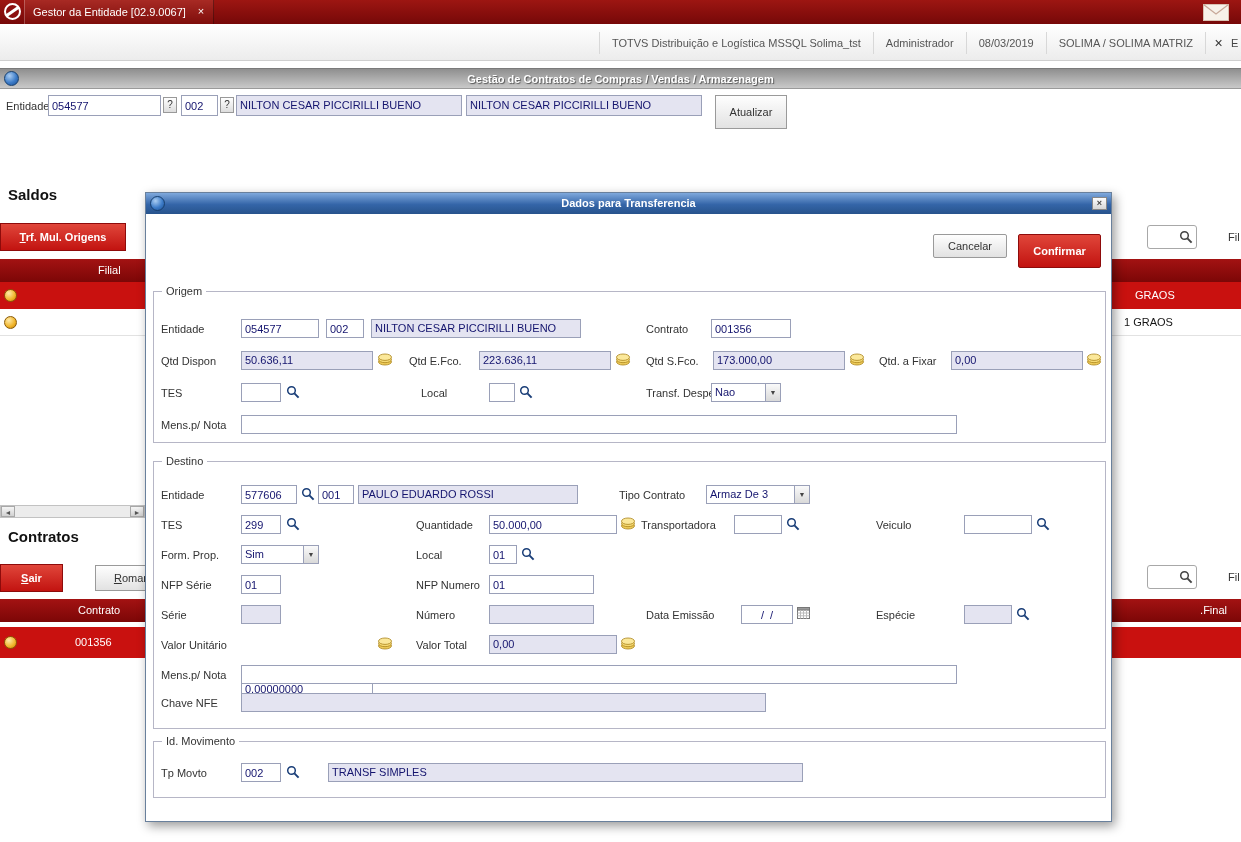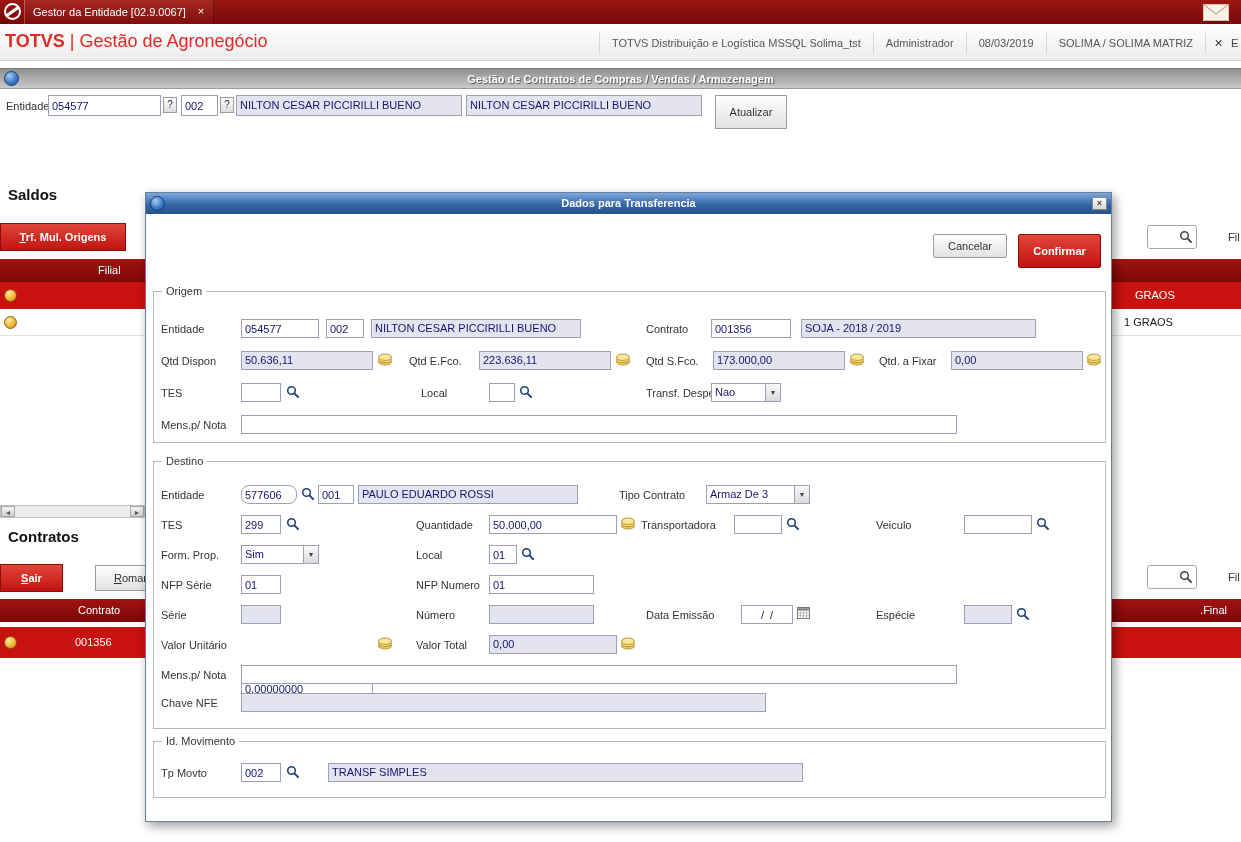--- a/index.html
+++ b/index.html
@@ -79,25 +79,20 @@
     </div>
     <div class="mailico">
       <svg width="26" height="17" viewBox="0 0 26 17">
           <rect x="0.5" y="0.5" width="25" height="16" fill="#f7f2e9" stroke="#d9c2b2"></rect>
           <polyline points="0.5,0.5 13,10 25.5,0.5" fill="none" stroke="#c7a898" stroke-width="1.2"></polyline>
         </svg>
     </div>
   </div>
 
   <div class="header">
-    <div class="brand">
-      <b>TOTVS</b>
-      <span>|</span>
-      <span>Gestão de Agronegócio</span>
-    </div>
     <div class="hinfo">
       <div class="hitem">TOTVS Distribuição e Logística MSSQL Solima_tst</div>
       <div class="hitem">Administrador</div>
       <div class="hitem">08/03/2019</div>
       <div class="hitem">SOLIMA / SOLIMA MATRIZ</div>
       <div class="hclose">×</div>
       <div class="hexit">E</div>
     </div>
   </div>
 
@@ -188,21 +183,20 @@
 
     <div class="grp" style="left:7px;top:98px;width:953px;height:152px">
       <div class="grpleg">Origem</div>
     </div>
     <div class="lbl" style="left:15px;top:130px">Entidade</div>
     <input class="field" style="left: 95px; top: 126px; width: 78px;" value="054577">
     <input class="field" style="left: 180px; top: 126px; width: 38px;" value="002">
     <div class="field ro" style="left:225px;top:126px;width:210px">NILTON CESAR PICCIRILLI BUENO</div>
     <div class="lbl" style="left:500px;top:130px">Contrato</div>
     <input class="field" style="left: 565px; top: 126px; width: 80px;" value="001356">
-    <div class="field ro" style="left:655px;top:126px;width:235px">SOJA  - 2018 / 2019</div>
 
     <div class="lbl" style="left:15px;top:162px">Qtd Dispon</div>
     <div class="field ro num" style="left:95px;top:158px;width:132px">50.636,11</div>
     <div class="coins" style="left:231px;top:160px"><svg width="16" height="13" viewBox="0 0 16 13">
           <ellipse cx="8" cy="8.8" rx="6.5" ry="3.2" fill="#f0cd5a" stroke="#a9831a" stroke-width="0.8"></ellipse>
           <ellipse cx="8" cy="6.5" rx="6.5" ry="3.2" fill="#f6da74" stroke="#a9831a" stroke-width="0.8"></ellipse>
           <ellipse cx="8" cy="4.2" rx="6.5" ry="3.2" fill="#fbe89a" stroke="#a9831a" stroke-width="0.8"></ellipse>
         </svg></div>
     <div class="lbl" style="left:263px;top:162px">Qtd E.Fco.</div>
     <div class="field ro num" style="left:333px;top:158px;width:132px">223.636,11</div>
@@ -244,21 +238,21 @@
       <div class="carw">▼</div>
     </div>
 
     <div class="lbl" style="left:15px;top:226px">Mens.p/ Nota</div>
     <input class="field" style="left: 95px; top: 222px; width: 716px;" value="">
 
     <div class="grp" style="left:7px;top:268px;width:953px;height:268px">
       <div class="grpleg">Destino</div>
     </div>
     <div class="lbl" style="left:15px;top:296px">Entidade</div>
-    <input class="field" style="left: 95px; top: 292px; width: 56px; border-radius: 8px;" value="577606">
+    <input class="field" style="left: 95px; top: 292px; width: 56px;" value="577606">
     <div class="mag" style="left:155px;top:294px"><svg viewBox="0 0 14 14" width="14" height="14">
           <circle cx="5.5" cy="5.5" r="3.8" fill="none" stroke="#1a3e78" stroke-width="1.5"></circle>
           <line x1="8.4" y1="8.4" x2="12.6" y2="12.6" stroke="#1a3e78" stroke-width="2"></line>
         </svg></div>
     <input class="field" style="left: 172px; top: 292px; width: 36px;" value="001">
     <div class="field ro" style="left:212px;top:292px;width:220px">PAULO EDUARDO ROSSI</div>
     <div class="lbl" style="left:473px;top:296px">Tipo Contrato</div>
     <div class="combo" style="left:560px;top:292px;width:104px">
       <div class="cval">Armaz De 3</div>
       <div class="carw">▼</div>

